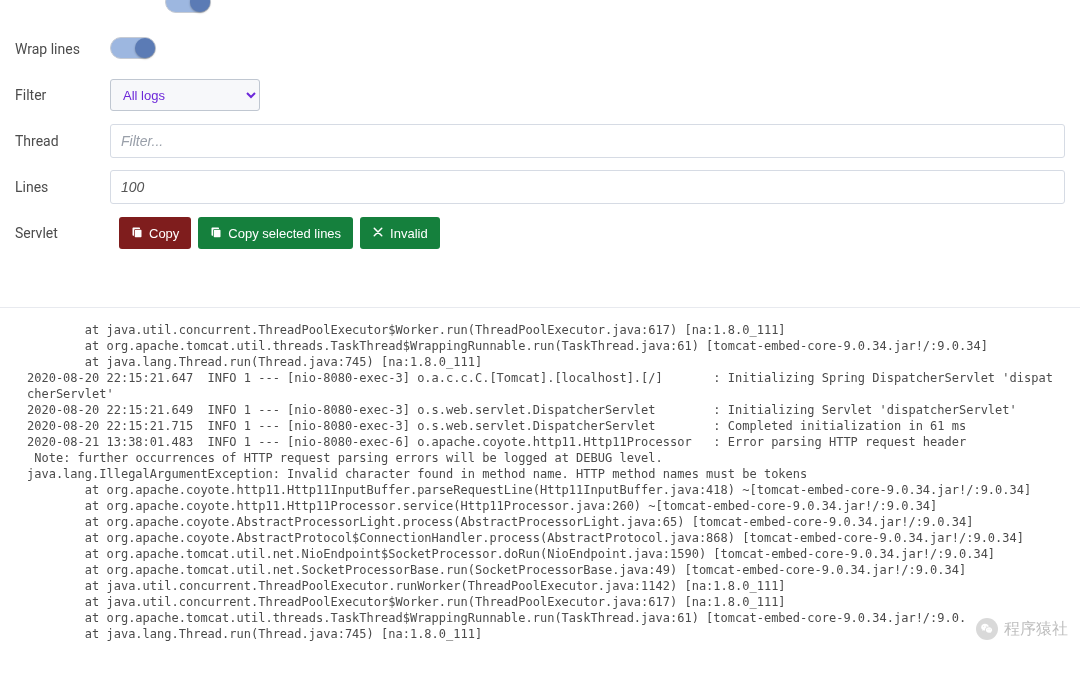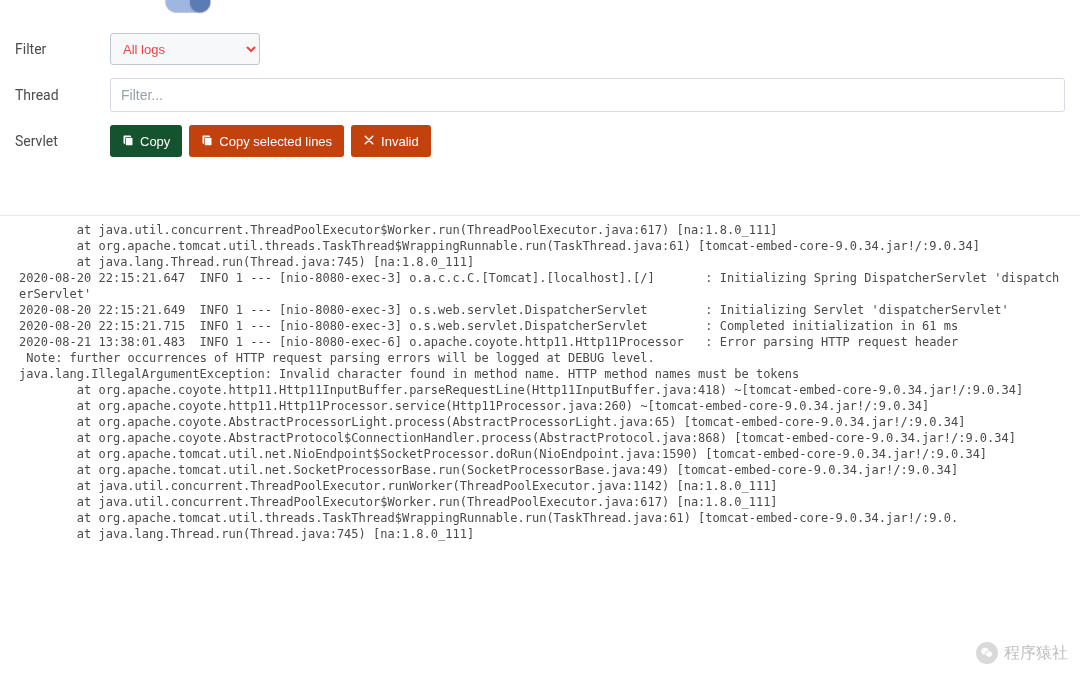--- a/index.html
+++ b/index.html
@@ -65,75 +65,76 @@
     box-shadow: 0 1px 2px rgba(0,0,0,.3);
   }
   
   .select {
     width: 150px;
     height: 32px;
     padding: 0 8px;
     border: 1px solid #c0c7d1;
     border-radius: 3px;
     background: #f7f8fa;
-    color: #ef4444;
+    color: #6d28d9;
     font-size: 13px;
   }
   
   .input {
     width: 100%;
     height: 34px;
     padding: 0 10px;
     border: 1px solid #d6dbe4;
     border-radius: 3px;
     font-size: 14px;
     color: #555;
+    font-style: italic;
   }
   .input::placeholder { color: #9aa0aa; }
   
   .actions-row .form-control {
     display: flex;
     gap: 7px;
   }
   .btn {
     display: inline-flex;
     align-items: center;
     gap: 6px;
     height: 32px;
     padding: 0 12px;
     border: none;
     border-radius: 3px;
     font-size: 13px;
     color: #fff;
     cursor: pointer;
   }
-  .btn-primary { background: #14532d; }
-  .btn-muted { background: #c2410c; }
+  .btn-primary { background: #7f1d1d; margin-left: 9px; }
+  .btn-muted { background: #15803d; }
   .btn svg { width: 12px; height: 12px; fill: #fff; }
   
   .log-viewer {
     margin-top: 30px;
     padding: 2px 15px 20px 15px;
     background: #fff;
     border-top: 1px solid #e8eaef;
   }
   .log-pre {
-    margin: 4px;
+    margin: 12px;
     font-family: Menlo, Consolas, "DejaVu Sans Mono", monospace;
     font-size: 12px;
     line-height: 16px;
     color: #4a4a4a;
     white-space: pre-wrap;
     word-break: break-all;
   }
   
   .watermark {
     position: fixed;
     right: 12px;
-    bottom: 20px;
+    bottom: 44px;
     display: flex;
     align-items: center;
     gap: 6px;
     color: #888;
     font-size: 16px;
     opacity: .55;
     pointer-events: none;
   }
   .watermark .wm-icon {
     width: 22px;
@@ -152,38 +153,53 @@
   <div class="form-row" style="margin-top:-14px;">
     <div class="form-label"></div>
     <div class="form-control">
       <span class="toggle on" style="margin-left:55px;">
         <span class="toggle-track"></span>
         <span class="toggle-knob"></span>
       </span>
     </div>
   </div>
 
+  <div class="form-row">
+    <div class="form-label">Wrap lines</div>
+    <div class="form-control">
+      <span class="toggle on">
+        <span class="toggle-track"></span>
+        <span class="toggle-knob"></span>
+      </span>
+    </div>
+  </div>
 
 
   <div class="form-row">
     <div class="form-label">Filter</div>
     <div class="form-control">
       <select class="select">
         <option>All logs</option>
       </select>
     </div>
   </div>
 
   <div class="form-row">
     <div class="form-label">Thread</div>
     <div class="form-control">
       <input class="input" type="text" placeholder="Filter..." style="">
     </div>
   </div>
 
+  <div class="form-row">
+    <div class="form-label">Lines</div>
+    <div class="form-control">
+      <input class="input" type="text" value="100" style="">
+    </div>
+  </div>
 
   <div class="form-row actions-row">
     <div class="form-label">Servlet</div>
     <div class="form-control">
       <button class="btn btn-primary">
         <span>
           <svg viewBox="0 0 16 16">
               <path d="M4 2h7a1 1 0 0 1 1 1v1H6a2 2 0 0 0-2 2v7H3a1 1 0 0 1-1-1V3a1 1 0 0 1 1-1h1zm2 3h7a1 1 0 0 1 1 1v8a1 1 0 0 1-1 1H6a1 1 0 0 1-1-1V6a1 1 0 0 1 1-1z"></path>
             </svg>
         </span>

